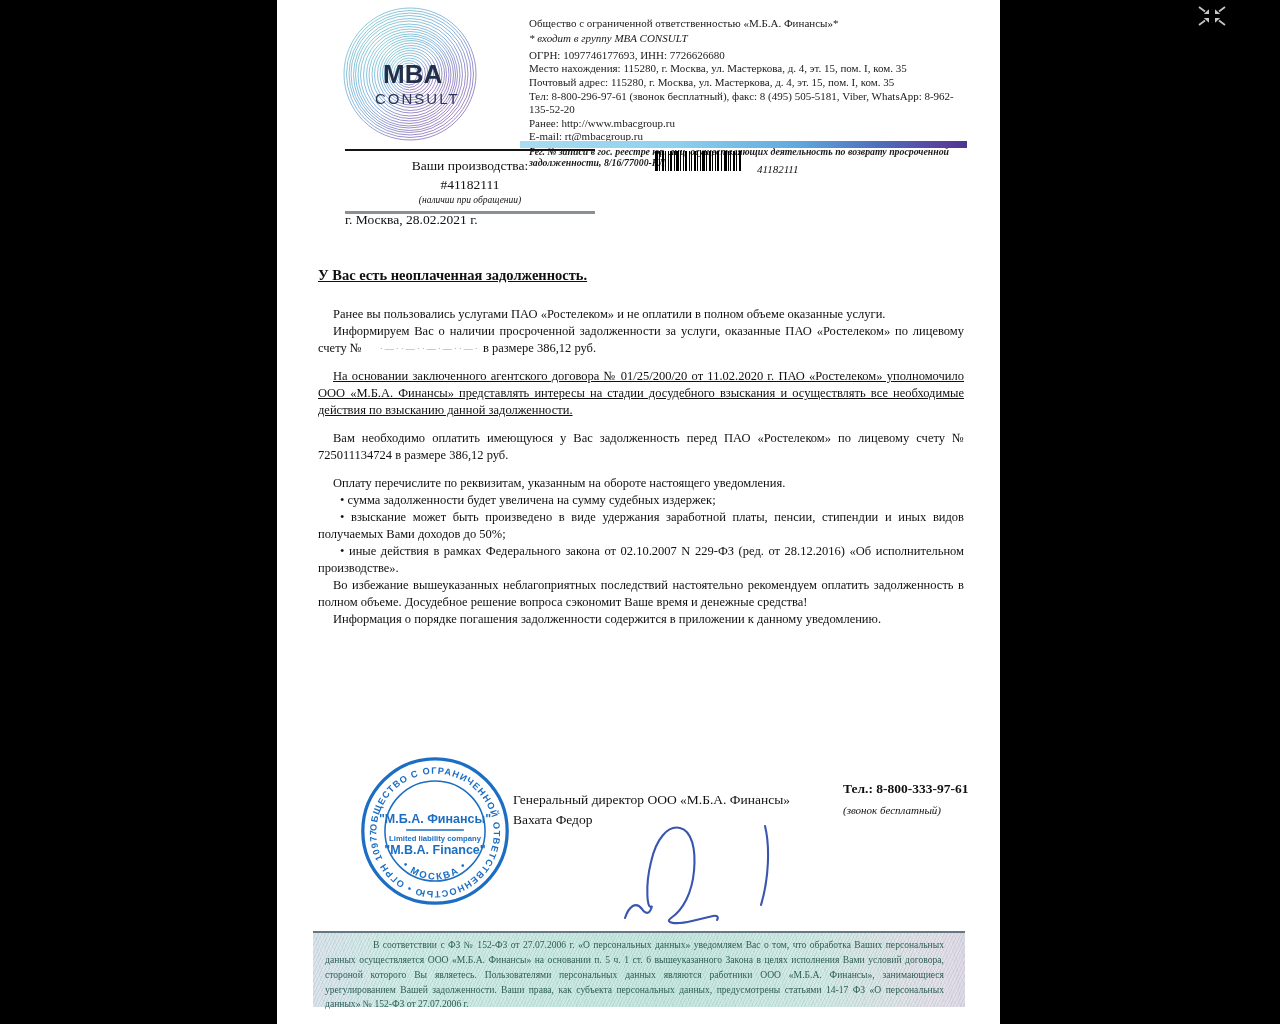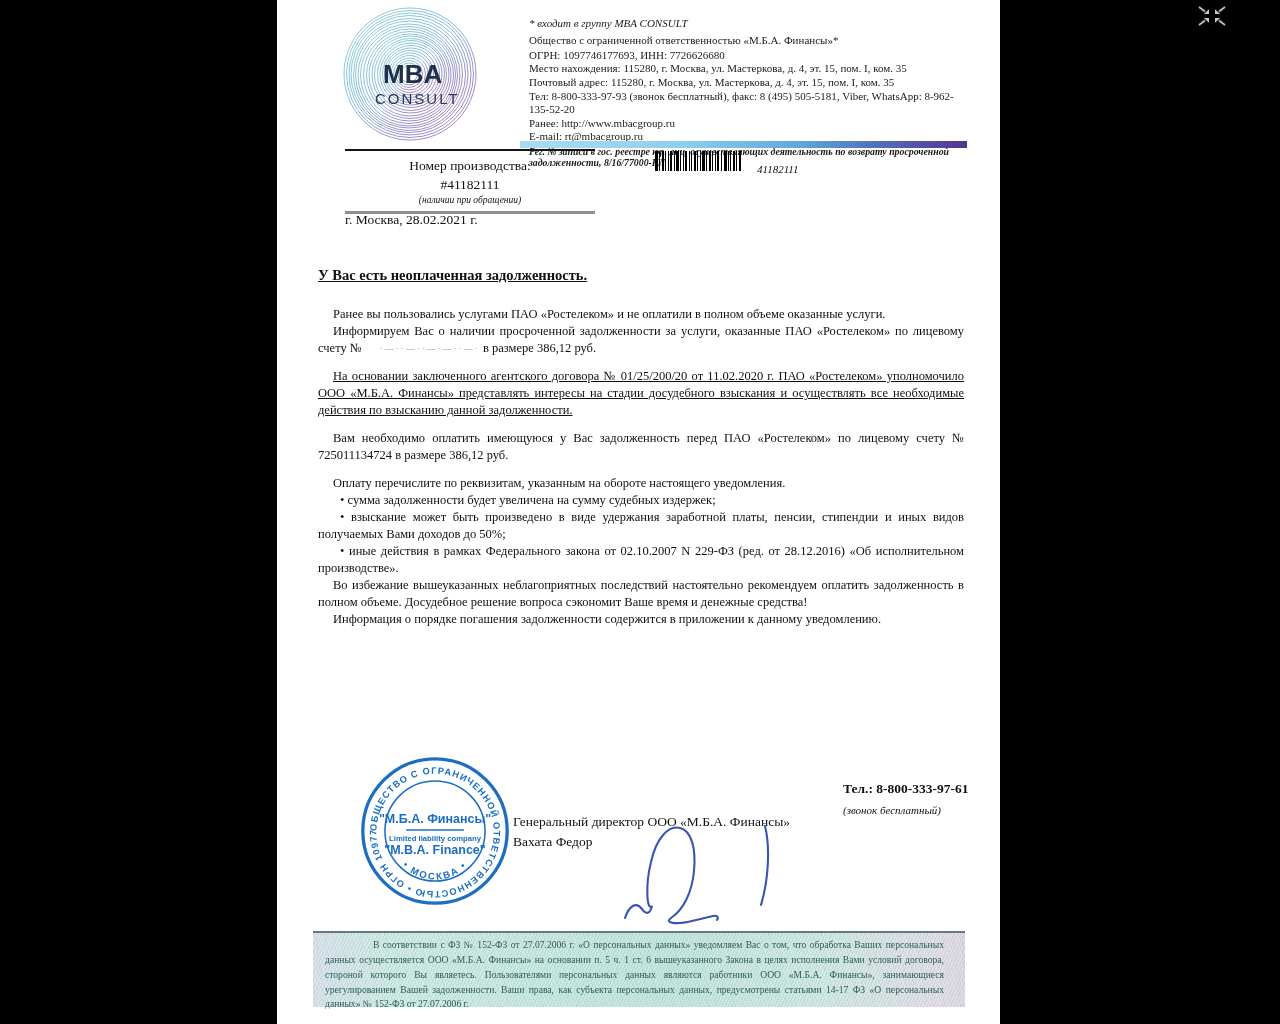--- a/index.html
+++ b/index.html
@@ -54,21 +54,21 @@
   .body-text p{margin:0;text-indent:15px;}
   .body-text p.gap{margin-top:11px;}
   .body-text p.ul{text-decoration:underline;}
   .body-text p.bullet{text-indent:22px;}
   .redacted{
     color:#8a8a8a;font-size:9px;letter-spacing:2px;text-decoration:none;display:inline-block;
     transform:translateY(-1px);
   }
   
   .seal{position:absolute;left:81px;top:754px;width:154px;height:154px;}
-  .sig-text{position:absolute;left:236px;top:812px;font-size:13.5px;line-height:1.5;}
+  .sig-text{position:absolute;left:236px;top:790px;font-size:13.5px;line-height:1.5;}
   .sig-tel{position:absolute;left:566px;top:781px;width:130px;}
   .sig-tel .tel{font-size:13.5px;font-weight:bold;white-space:nowrap;}
   .sig-tel .tel-note{font-size:11px;font-weight:normal;font-style:italic;margin-top:7px;}
   .scribble{position:absolute;left:340px;top:818px;}
   
   .footer{
     position:absolute;left:36px;top:931px;width:652px;height:76px;box-sizing:border-box;
     border-top:2px solid #657780;
     background:
       repeating-linear-gradient(115deg,rgba(255,255,255,0) 0 2px,rgba(110,175,170,0.22) 2px 3px),
@@ -135,35 +135,35 @@
         <circle cx="70" cy="69" r="13.5"></circle>
           <circle cx="70" cy="69" r="11"></circle>
           <circle cx="70" cy="69" r="8.5"></circle>
       </g>
       <text x="44" y="78" font-family="Liberation Sans, sans-serif" font-size="26" font-weight="bold" fill="#222f4a">MBA</text>
       <text x="36" y="99" font-family="Liberation Sans, sans-serif" font-size="15" letter-spacing="2" fill="#2a3754">CONSULT</text>
     </svg>
   </div>
 
   <div class="header-info">
+    <div class="hline first">Общество с ограниченной ответственностью «М.Б.А. Финансы»*</div>
     <div class="hline italic">* входит в группу MBA CONSULT</div>
-    <div class="hline first">Общество с ограниченной ответственностью «М.Б.А. Финансы»*</div>
     <div class="hline">ОГРН: 1097746177693, ИНН: 7726626680</div>
     <div class="hline">Место нахождения: 115280, г. Москва, ул. Мастеркова, д. 4, эт. 15, пом. I, ком. 35</div>
     <div class="hline">Почтовый адрес: 115280, г. Москва, ул. Мастеркова, д. 4, эт. 15, пом. I, ком. 35</div>
-    <div class="hline">Тел: 8-800-333-97-93 (звонок бесплатный), факс: 8 (495) 505-5181, Viber, WhatsApp: 8-962-135-52-20</div>
+    <div class="hline">Тел: 8-800-296-97-61 (звонок бесплатный), факс: 8 (495) 505-5181, Viber, WhatsApp: 8-962-135-52-20</div>
     <div class="hline">Ранее: http://www.mbacgroup.ru</div>
     <div class="hline">E-mail: rt@mbacgroup.ru</div>
     <div class="regline">Рег. № записи в гос. реестре юр. лиц, осуществляющих деятельность по возврату просроченной задолженности, 8/16/77000-КЛ</div>
   </div>
 
   <div class="grad-bar"></div>
 
   <div class="prod">
-    <div class="label">Номер производства:</div>
+    <div class="label">Ваши производства:</div>
     <div class="num">#41182111</div>
     <div class="note">(наличии при обращении)</div>
     <div class="grayline"></div>
   </div>
 
   <div class="barcode-wrap">
     <svg width="88" height="20" viewBox="0 0 88 20">
       <g fill="#000">
         <rect x="0" width="3" height="20"></rect>
           <rect x="4" width="1" height="20"></rect>

